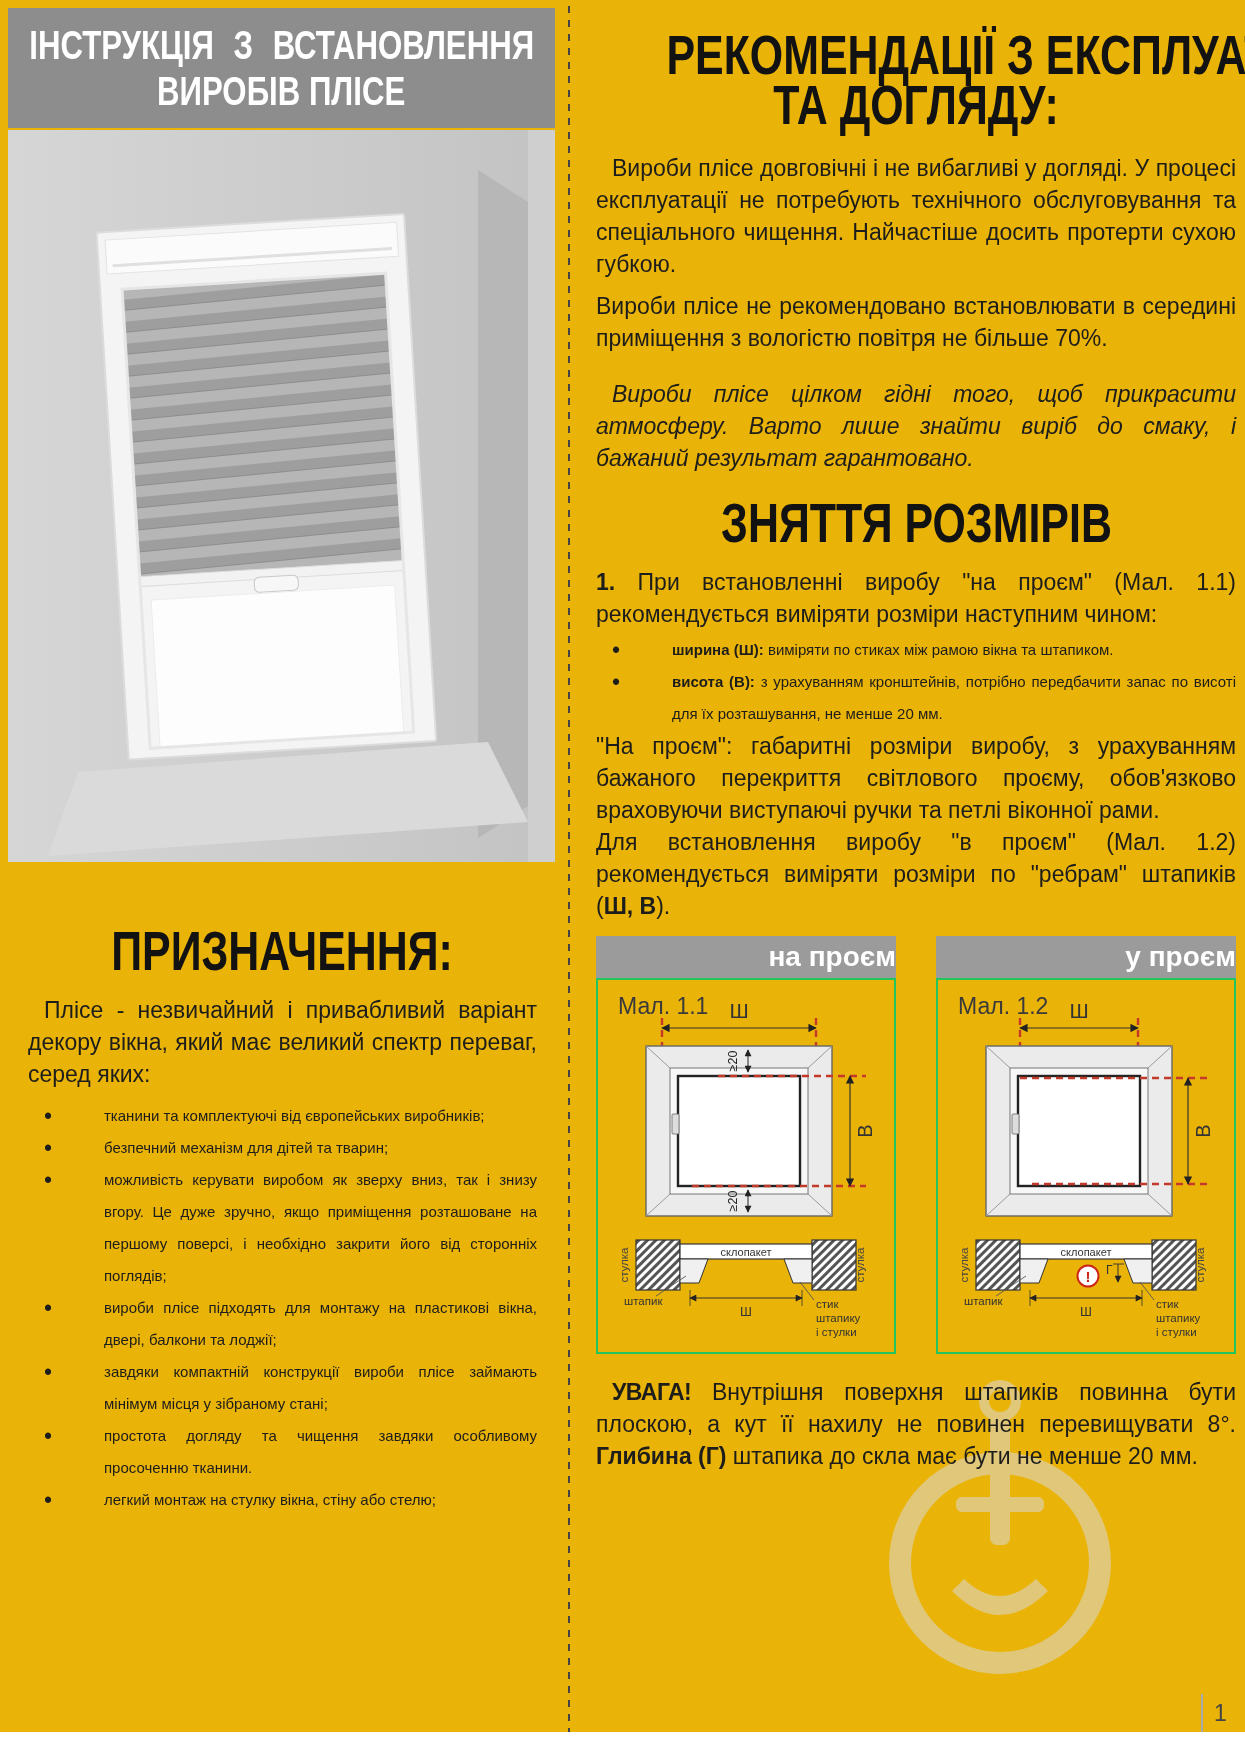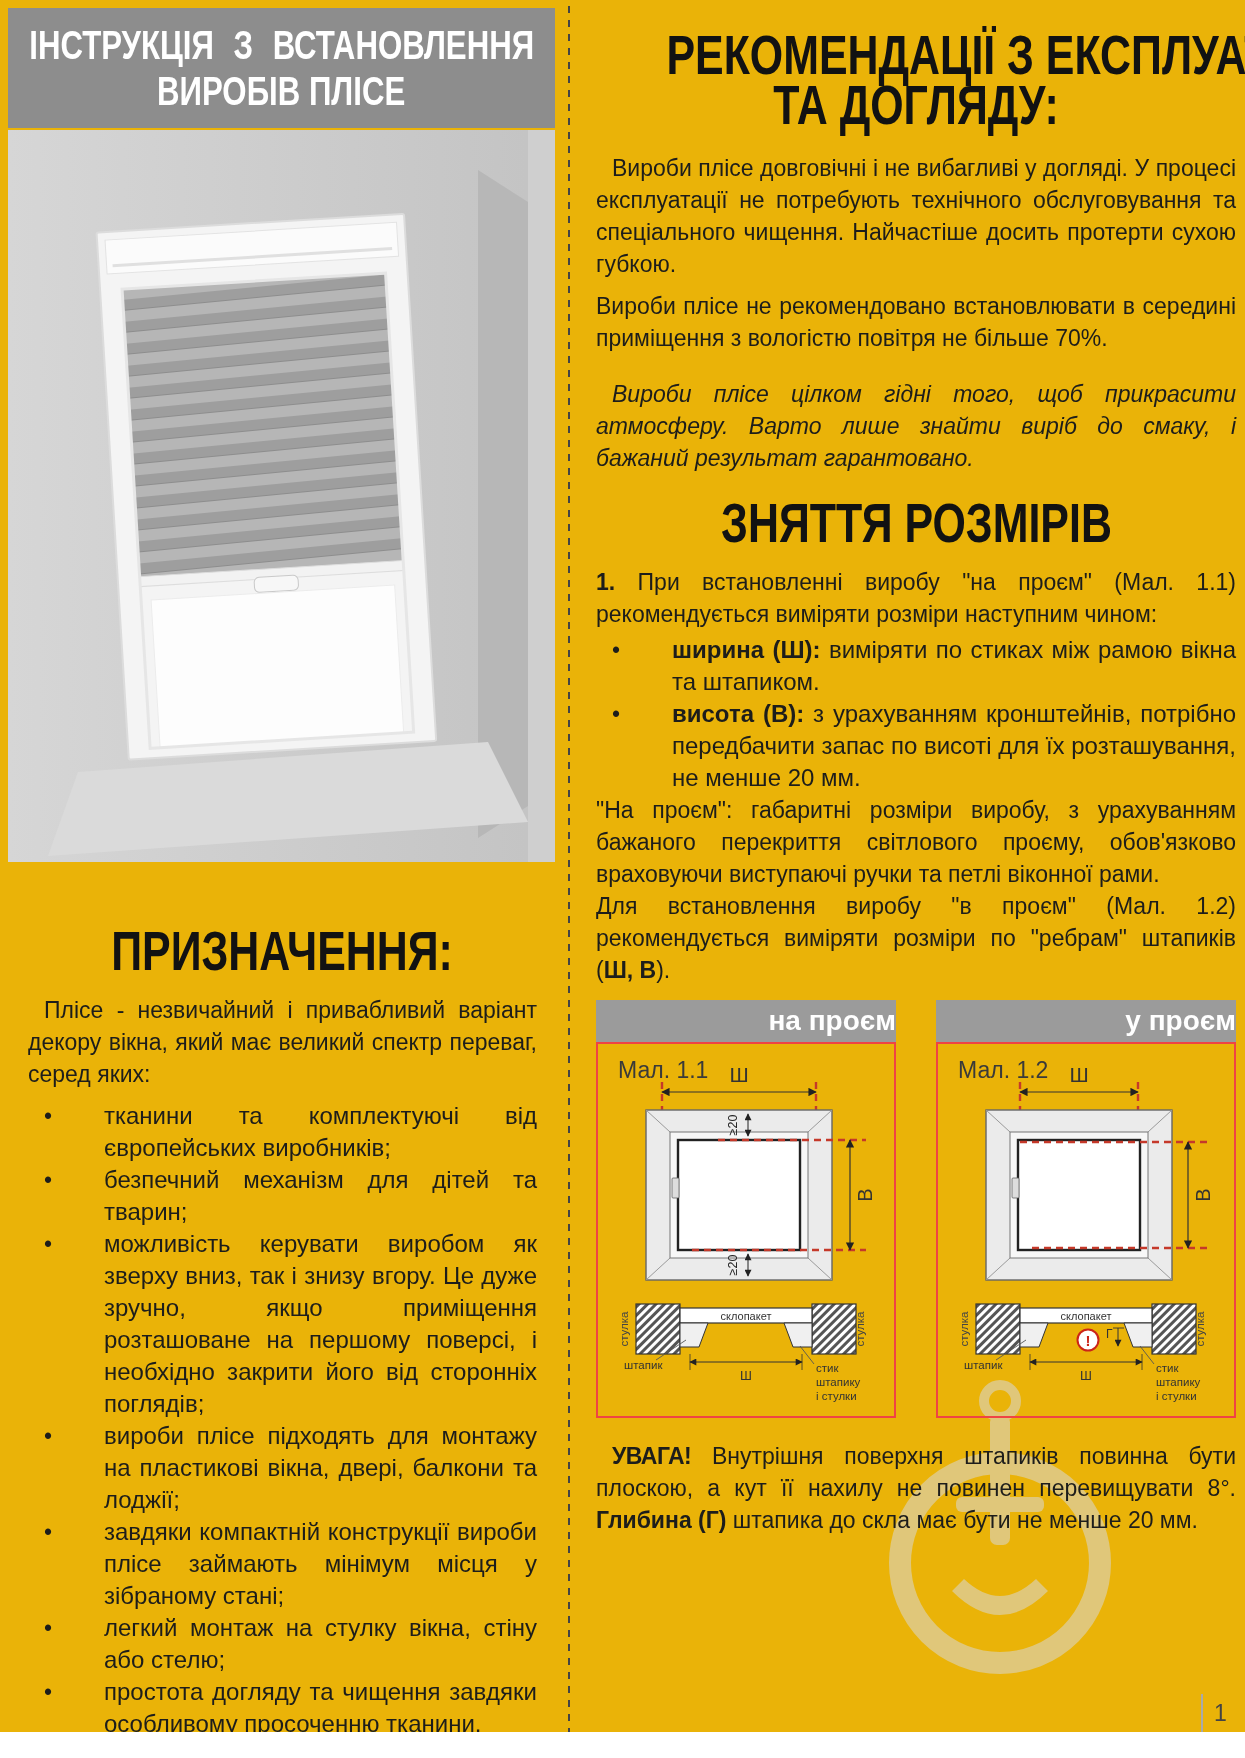--- a/index.html
+++ b/index.html
@@ -19,32 +19,32 @@
   .left-banner .ln1{word-spacing:14px;}
   .sec-title{text-align:center;font-size:55px;line-height:50px;color:#121212;margin:0;}
   .care-title{margin-top:30px;}
   
   .bt{font-size:23px;line-height:32px;text-align:justify;margin:0;}
   .bt.ind{text-indent:16px;}
   .bt.it{font-style:italic;}
   .sp{margin-top:10px;}
   b{font-weight:700;}
   ul.bullets{list-style:none;margin:4px 0 0 0;padding:0;}
-  ul.bullets li{position:relative;padding-left:76px;font-size:24px;line-height:32px;text-align:justify;}
+  ul.bullets li{position:relative;padding-left:76px;font-size:15px;line-height:32px;text-align:justify;}
   ul.bullets li::before{content:"\2022";position:absolute;left:16px;top:0;font-size:23px;}
   
   .photo{display:block;margin-top:2px;}
   .purpose-title{margin-top:64px;}
   .left-text{padding:0 18px 0 20px;}
   
   .figures{display:flex;justify-content:space-between;margin-top:14px;width:640px;}
   .figure{width:300px;}
   .fig-header{background:#9b9b9b;height:42px;display:flex;align-items:center;justify-content:flex-end;
               color:#fff;font-size:28px;font-weight:800;}
-  .fig-box{border:2px solid #ef4444;background:transparent;height:372px;}
+  .fig-box{border:2px solid #22c55e;background:transparent;height:372px;}
   
   .attn{margin-top:22px;}
   .attn .lbl{font-weight:800;letter-spacing:-.5px;}
   
   .wm{position:absolute;z-index:0;opacity:.55;}
   
   .pg-line{position:absolute;left:1201px;top:1694px;width:2px;height:60px;background:#a9a9a9;}
   .pg-num{position:absolute;left:1214px;top:1700px;font-size:23px;color:#444;}
 </style>
 </head>
@@ -98,22 +98,22 @@
 
     <div class="left-text">
       <h2 class="sec-title hd purpose-title"><span class="sx">ПРИЗНАЧЕННЯ:</span></h2>
       <p class="bt ind" style="margin-top:18px;">Плісе - незвичайний і привабливий варіант декору вікна, який має великий спектр переваг, серед яких:</p>
       <ul class="bullets" style="margin-top:10px;">
         <li>тканини та комплектуючі від європейських виробників;</li>
         <li>безпечний механізм для дітей та тварин;</li>
         <li>можливість керувати виробом як зверху вниз, так і знизу вгору. Це дуже зручно, якщо приміщення розташоване на першому поверсі, і необхідно закрити його від сторонніх поглядів;</li>
         <li>вироби плісе підходять для монтажу на пластикові вікна, двері, балкони та лоджії;</li>
         <li>завдяки компактній конструкції вироби плісе займають мінімум місця у зібраному стані;</li>
+        <li>простота догляду та чищення завдяки особливому просоченню тканини.</li>
         <li>легкий монтаж на стулку вікна, стіну або стелю;</li>
-        <li>простота догляду та чищення завдяки особливому просоченню тканини.</li>
       </ul>
     </div>
   </aside>
 
   <div class="divider"></div>
 
   <svg class="wm" style="left:860px;top:1368px;" width="280" height="330" viewBox="0 0 280 330">
     <g transform="translate(140,195)" fill="#d8d8d8">
       <circle r="100" fill="none" stroke="#d8d8d8" stroke-width="22"></circle>
       <circle cy="-162" r="16" fill="none" stroke="#d8d8d8" stroke-width="10"></circle>

